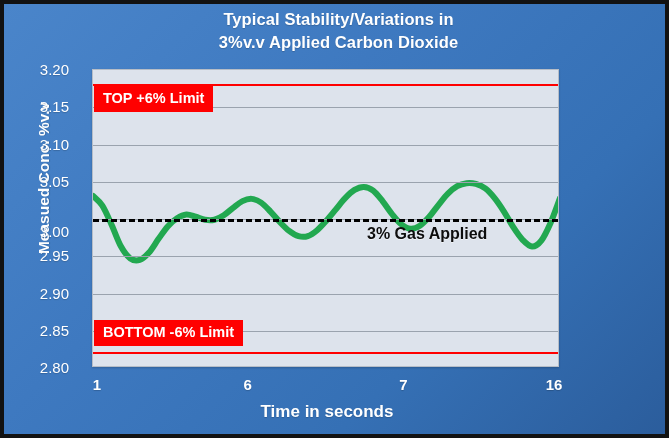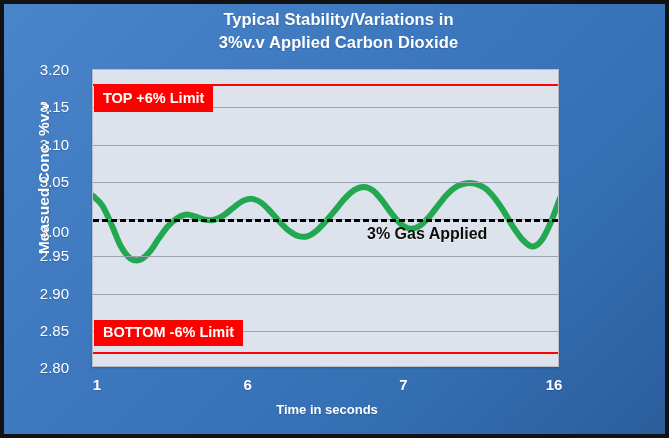--- a/index.html
+++ b/index.html
@@ -26,21 +26,21 @@
   
   #y-axis-title{
     position:absolute;left:-75px;top:165px;width:230px;
     transform:rotate(-90deg);transform-origin:center center;
     text-align:center;color:#ffffff;font-size:15.5px;font-weight:bold;
     text-shadow:0 1px 1px rgba(0,0,0,.18);
   }
   
   #x-axis-title{
     position:absolute;left:88px;top:398px;width:470px;
-    text-align:center;color:#ffffff;font-size:13px;font-weight:bold;
+    text-align:center;color:#ffffff;font-size:17px;font-weight:bold;
     text-shadow:0 1px 1px rgba(0,0,0,.18);
   }
   
   #plot-area{
     position:absolute;left:88px;top:65px;width:467px;height:298px;
     background:#dde3ec;
     border:1px solid #b6bdc7;
     box-sizing:border-box;
     box-shadow:0 1px 2px rgba(0,0,0,.20);
     overflow:hidden;

